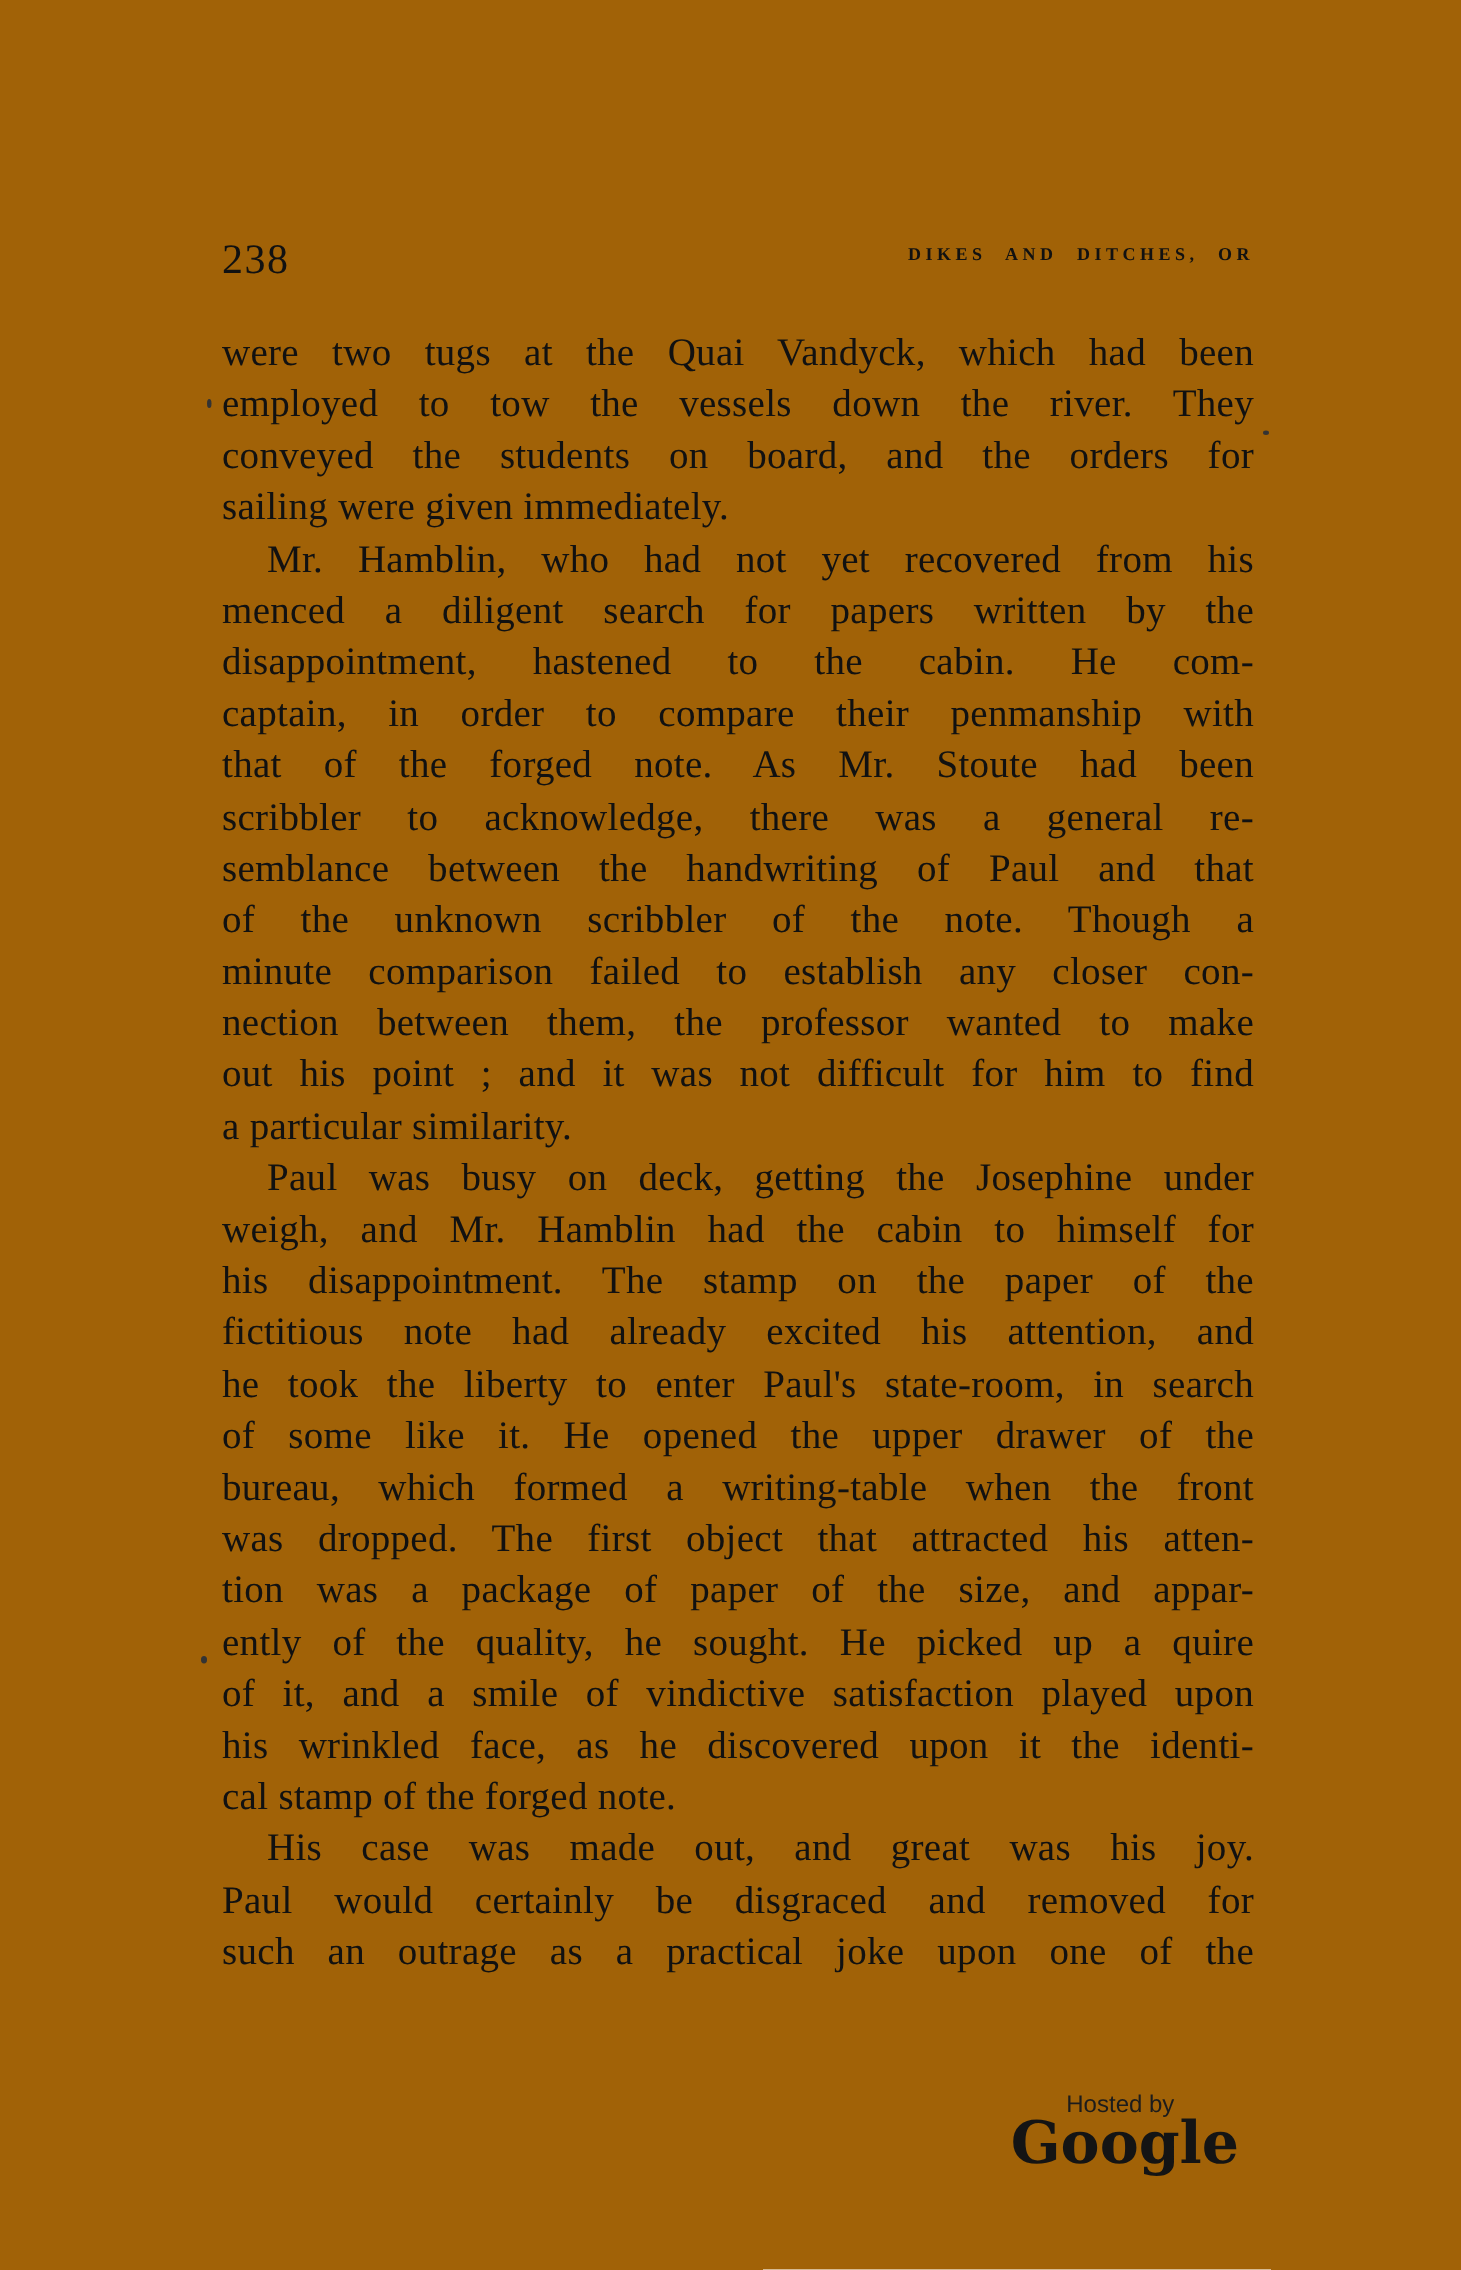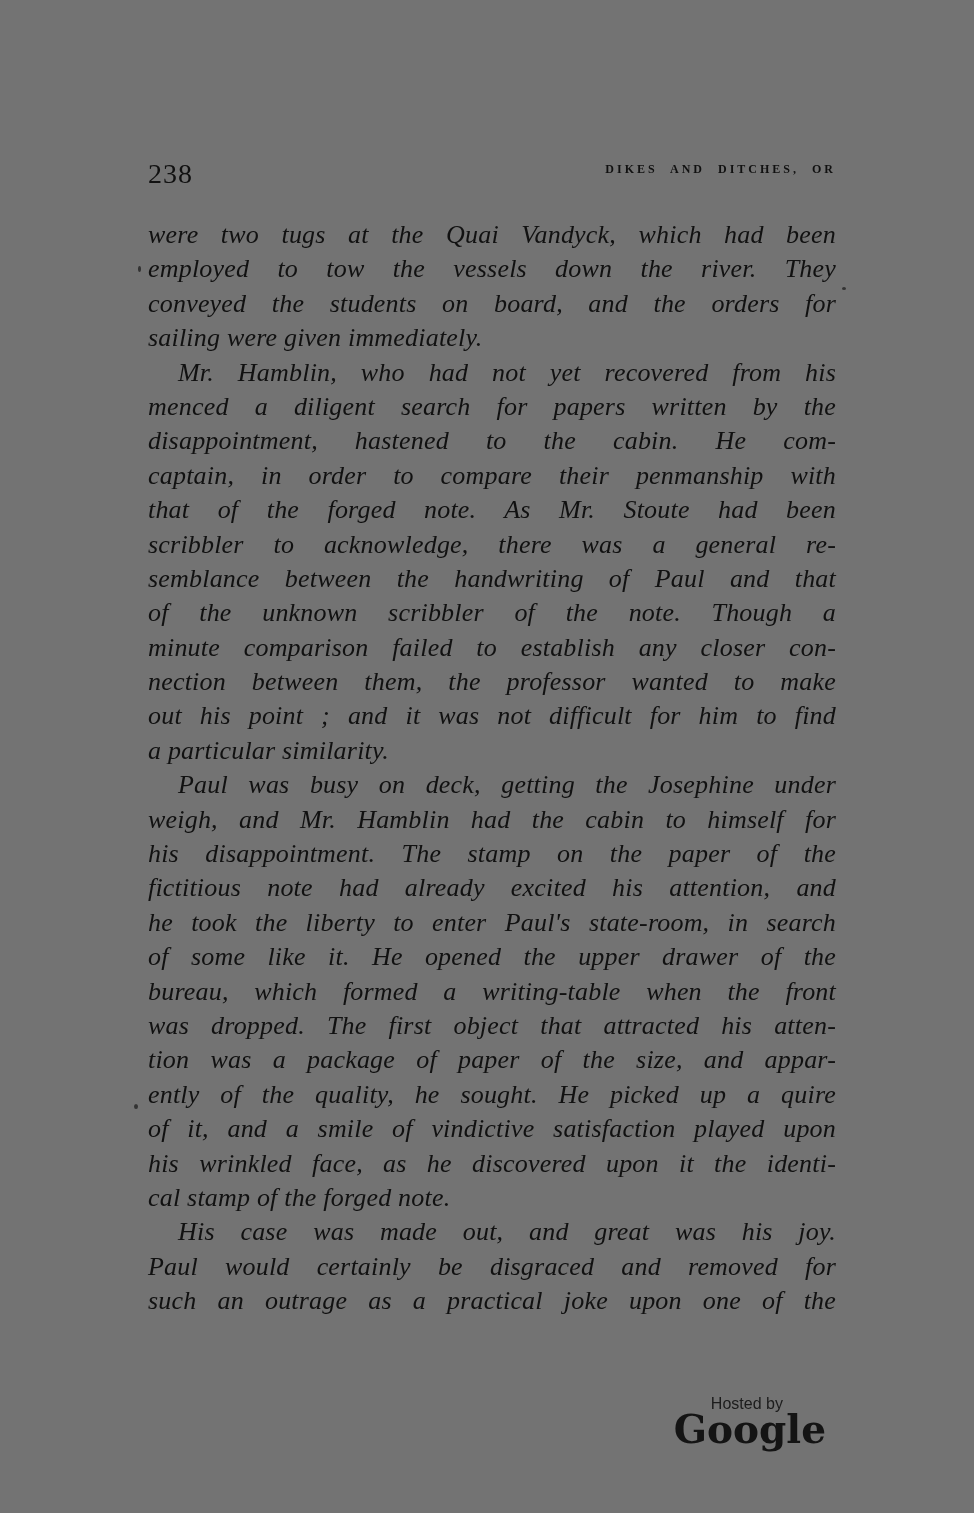--- a/index.html
+++ b/index.html
@@ -4,21 +4,21 @@
 <style>
   html, body {
     margin: 0;
     padding: 0;
     background: #ffffff;
   }
   .page {
     position: relative;
     width: 974px;
     height: 1513px;
-    background: #737373;
+    background: #a16207;
     overflow: hidden;
     font-family: "Liberation Serif", "DejaVu Serif", serif;
     color: #111111;
   }
   
   .header {
     position: absolute;
     top: 158px;
     left: 148px;
     width: 688px;
@@ -50,21 +50,20 @@
     width: 688px;
   }
   .line {
     font-size: 26px;
     line-height: 34.4px;
     height: 34.4px;
     white-space: nowrap;
     text-align: justify;
     text-align-last: justify;
     letter-spacing: 0.2px;
-    font-style: italic;
   }
   .line.end {
     text-align-last: left;
   }
   .line.indent {
     text-indent: 30px;
   }
   
   .artifact {
     position: absolute;

